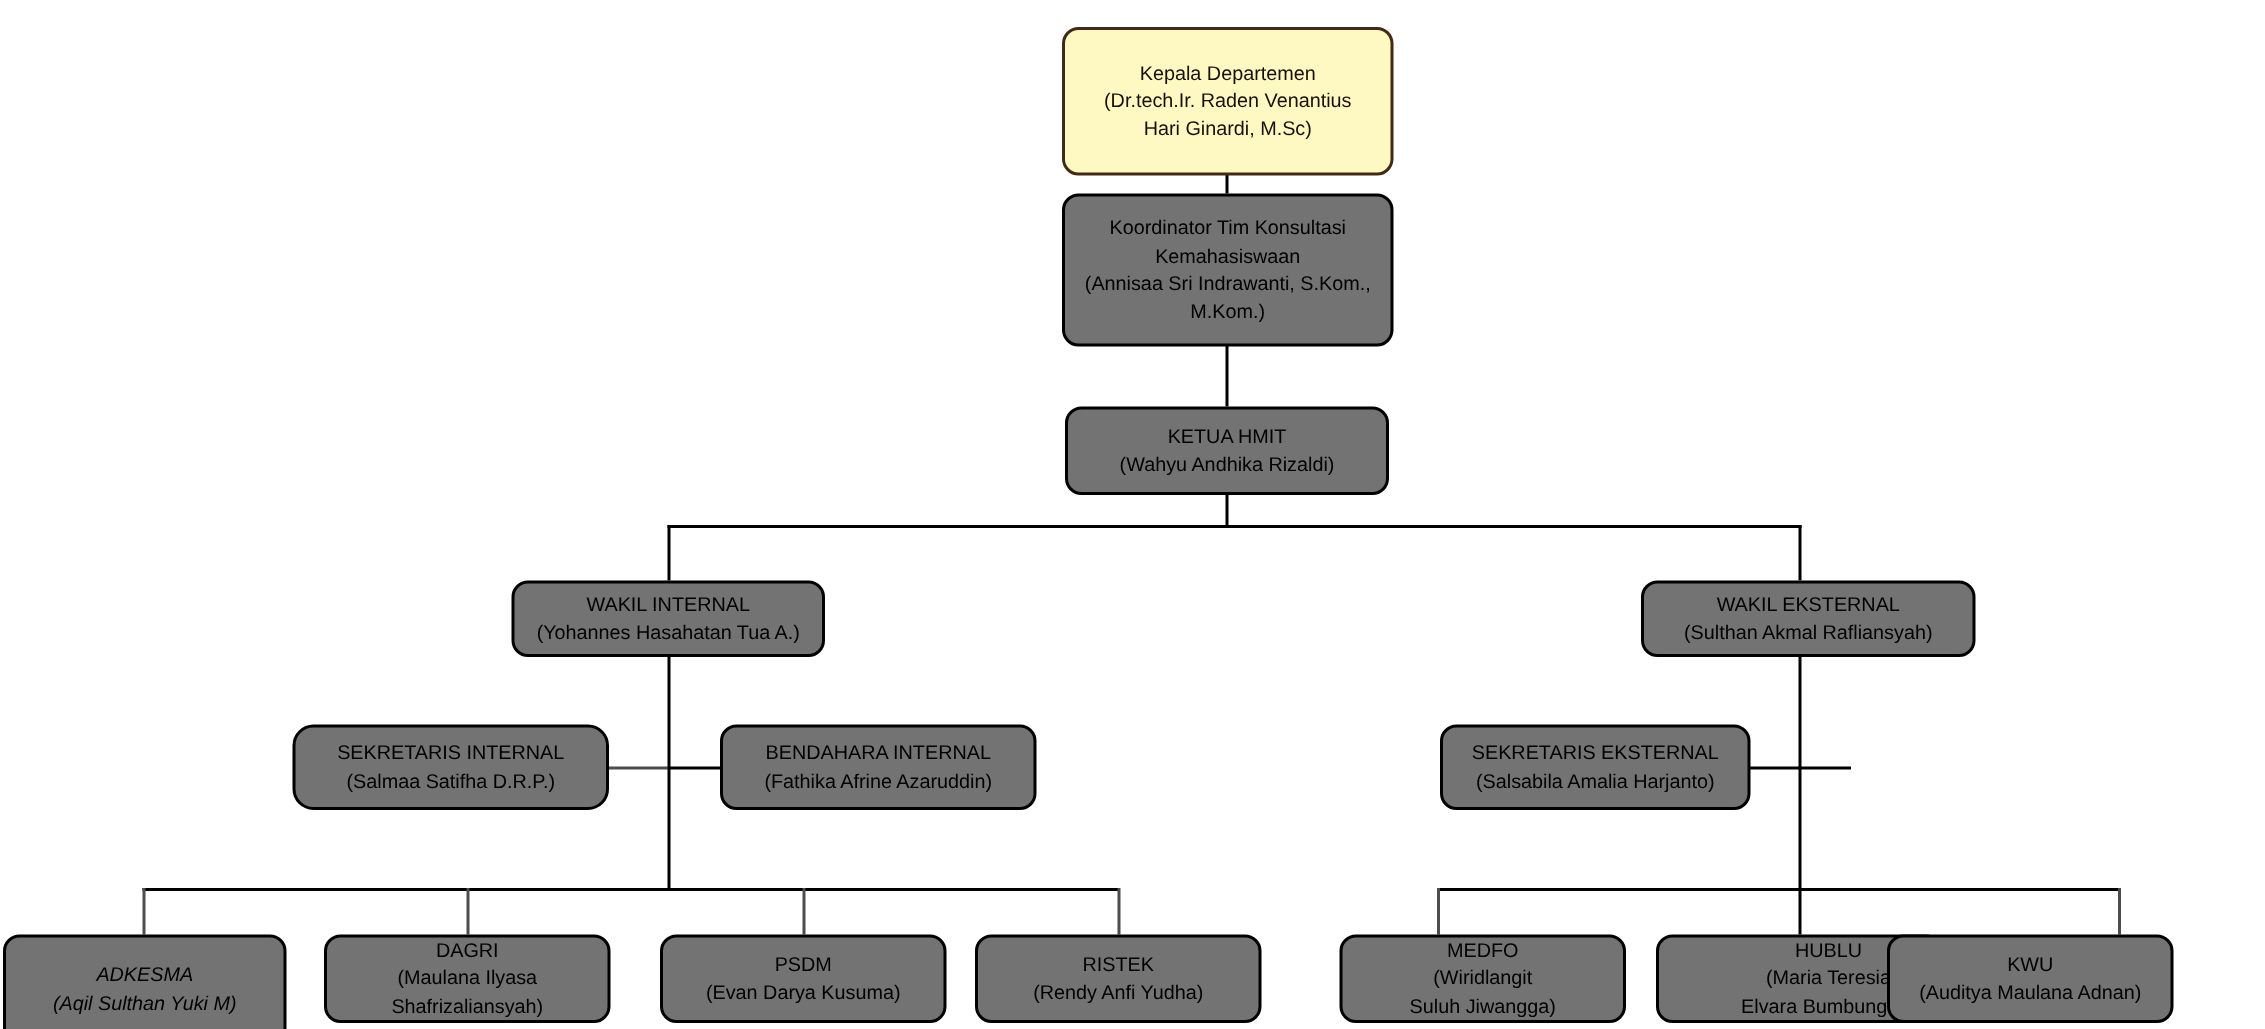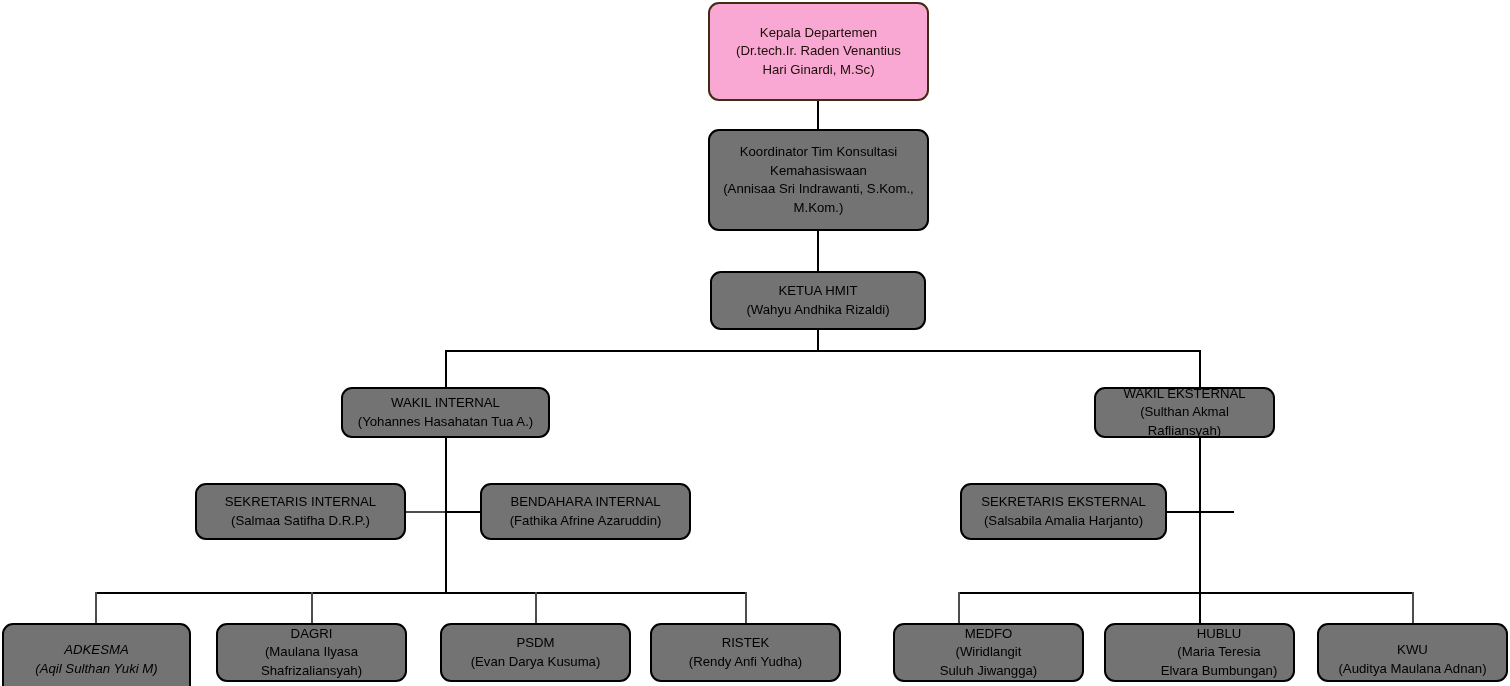--- a/index.html
+++ b/index.html
@@ -27,23 +27,24 @@
     justify-content: center;
     text-align: center;
     color: #000000;
     font-size: 13.2px;
     line-height: 18.5px;
     padding: 2px 6px;
     z-index: 3;
   }
   .node .txt { display: block; width: 100%; white-space: pre-line; }
   .node.root {
-    background: #f9a8d4;
+    background: #fef9c3;
     border: 2.6px solid #432a17;
     color: #1a0f06;
+    margin-top: 16px;
   }
   .conn {
     position: absolute;
     background: #000000;
     z-index: 1;
   }
   .conn.h { height: 1.6px; }
   .conn.v { width: 1.6px; }
   .conn.thin { background: #4d4d4d; }
 </style>
@@ -97,26 +98,26 @@
   <div class="node" style="left:710px; top:271px; width:216px; height:59px;">
     <span class="txt">KETUA HMIT
 (Wahyu Andhika Rizaldi)</span>
   </div>
 
   <div class="node" style="left:341px; top:387px; width:209px; height:51px;">
     <span class="txt">WAKIL INTERNAL
 (Yohannes Hasahatan Tua A.)</span>
   </div>
 
-  <div class="node" style="left:1094px; top:387px; width:181px; height:51px;">
+  <div class="node" style="left:1094px; top:387px; width:223px; height:51px;">
     <span class="txt">WAKIL EKSTERNAL
 (Sulthan Akmal Rafliansyah)</span>
   </div>
 
-  <div class="node" style="left:195px; top:483px; width:211px; height:57px;">
+  <div class="node" style="left:195px; top:483px; width:211px; height:57px;border-radius:14px;">
     <span class="txt">SEKRETARIS INTERNAL
 (Salmaa Satifha D.R.P.)</span>
   </div>
 
   <div class="node" style="left:480px; top:483px; width:211px; height:57px;">
     <span class="txt">BENDAHARA INTERNAL
 (Fathika Afrine Azaruddin)</span>
   </div>
 
   <div class="node" style="left:960px; top:483px; width:207px; height:57px;">
@@ -151,18 +152,18 @@
 (Wiridlangit
 Suluh Jiwangga)</span>
   </div>
 
   <div class="node" style="left:1104px; top:623px; width:191px; height:59px;padding-left:45px;">
     <span class="txt">HUBLU
 (Maria Teresia
 Elvara Bumbungan)</span>
   </div>
 
-  <div class="node" style="left:1317px; top:623px; width:191px; height:59px;align-items:flex-end;">
+  <div class="node" style="left:1258px; top:623px; width:191px; height:59px;">
     <span class="txt">KWU
 (Auditya Maulana Adnan)</span>
   </div>
 
 </div>
 
 </body></html>

